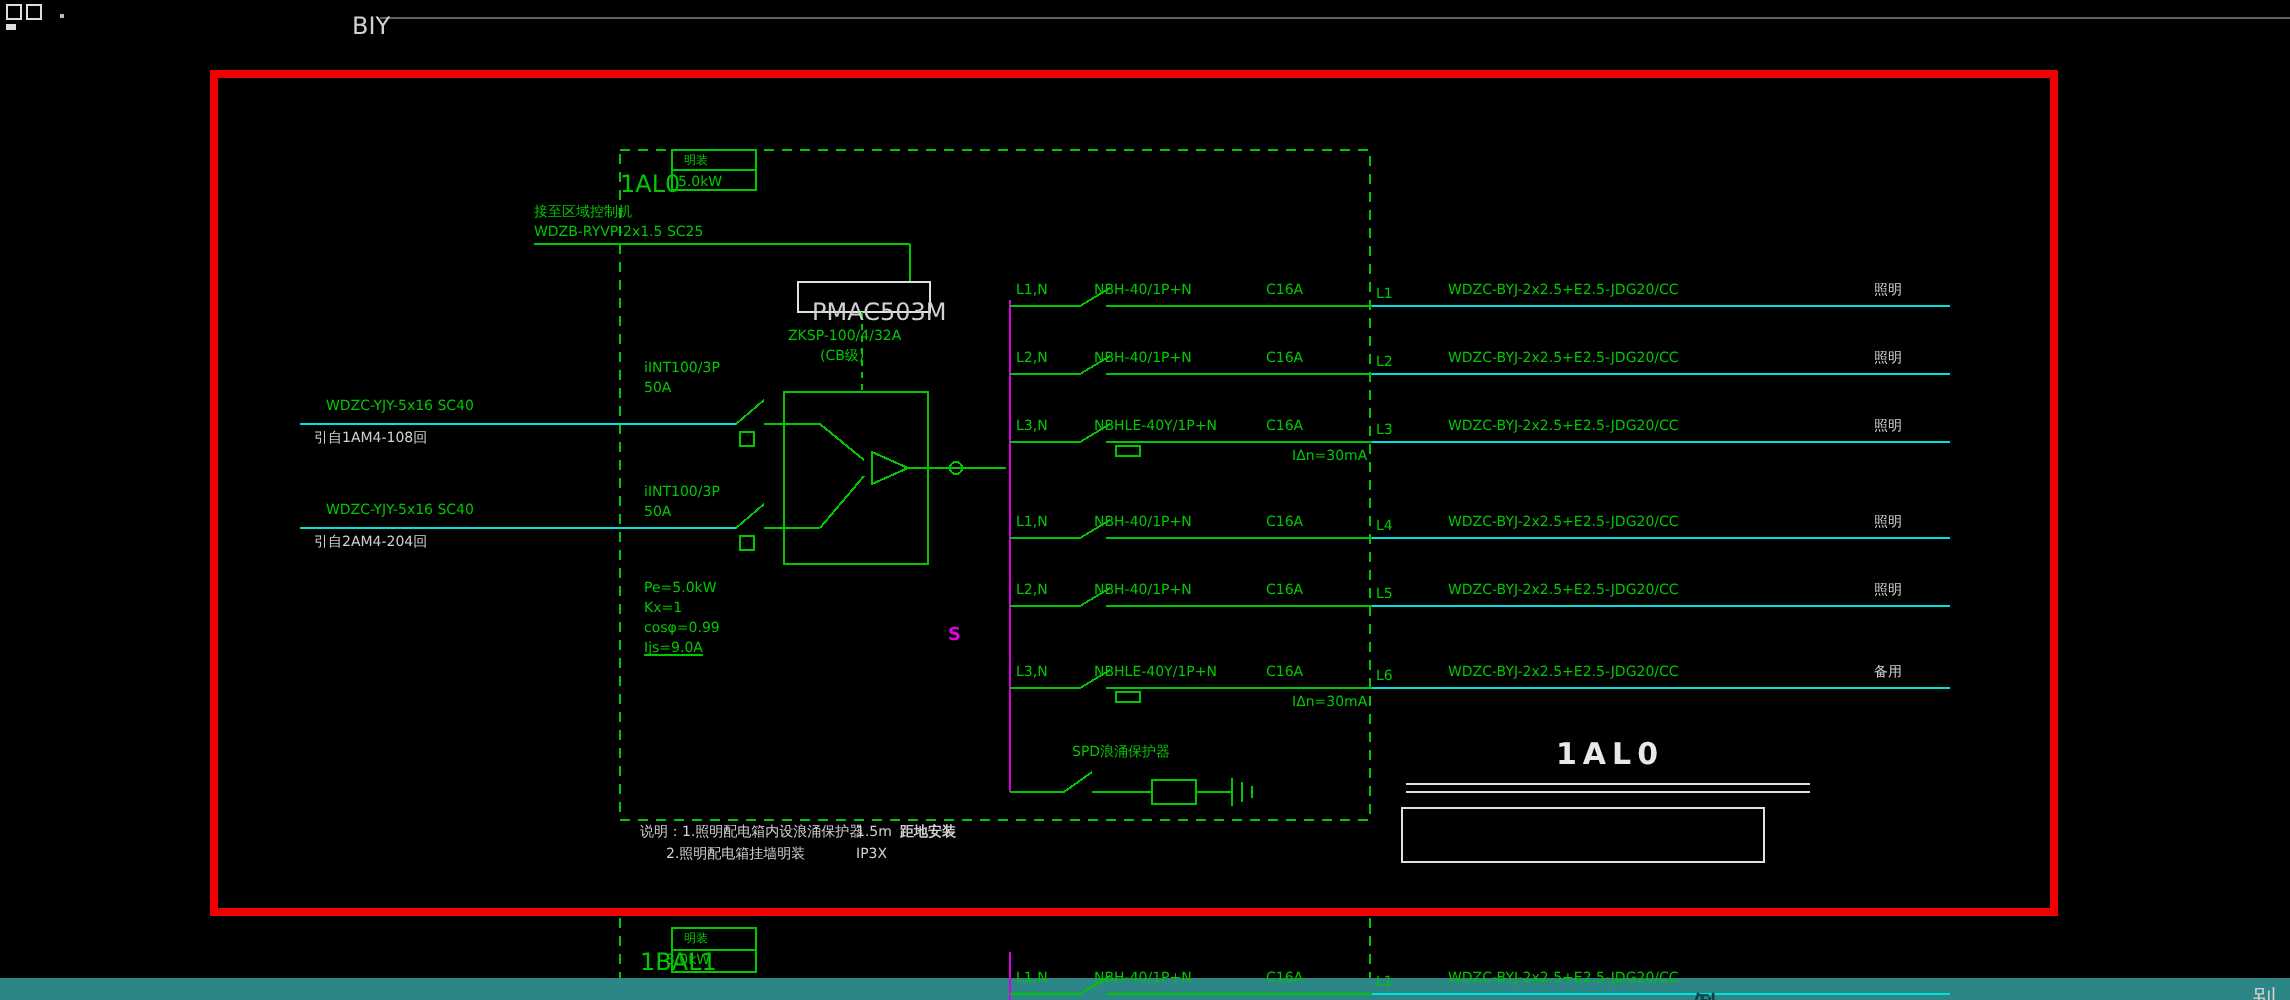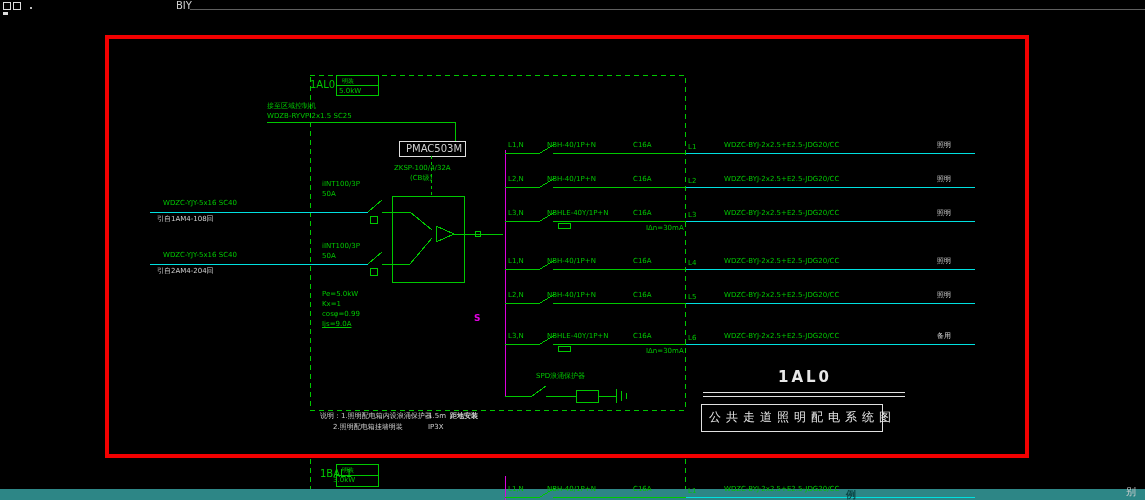--- a/index.html
+++ b/index.html
@@ -3,21 +3,21 @@
 <meta charset="utf-8">
 <style>
   html,body{margin:0;padding:0;background:#000;}
   .canvas{position:relative;width:1145px;height:500px;background:#000;overflow:hidden;
           font-family:"DejaVu Sans","Liberation Sans",sans-serif;}
   .t{position:absolute;white-space:nowrap;font-size:7px;line-height:8px;}
   .g{color:#00c800;}
   .w{color:#d0d0d0;}
   .m{color:#e000e0;}
   .t6{font-size:6px;line-height:7px;}
-  .t8{font-size:10px;line-height:9px;}
+  .t8{font-size:12px;line-height:9px;margin-top:8px;}
   .title-big{font-size:15px;line-height:16px;font-weight:bold;color:#e8e8e8;letter-spacing:3px;}
   .subtitle{font-size:12px;line-height:14px;color:#e8e8e8;letter-spacing:5px;}
   .red-box{position:absolute;left:105px;top:35px;width:924px;height:423px;
            border:4px solid #f20000;box-sizing:border-box;}
   .teal-bar{position:absolute;left:0;top:489px;width:1145px;height:11px;background:#2d8686;}
   svg.lines{position:absolute;left:0;top:0;pointer-events:none;}
   .sg{stroke:#00c800;fill:none;stroke-width:1;}
   .sc{stroke:#00e0e0;fill:none;stroke-width:1;}
   .sm{stroke:#dc00dc;fill:none;stroke-width:1;}
   .sw{stroke:#e0e0e0;fill:none;stroke-width:1;}
@@ -232,21 +232,20 @@
   <span class="t g" style="left:724px;top:332px;">WDZC-BYJ-2x2.5+E2.5-JDG20/CC</span>
   <span class="t w" style="left:937px;top:332px;">备用</span>
 
   <span class="t w" style="left:320px;top:412px;text-align:center;">说明：1.照明配电箱内设浪涌保护器</span>
   <span class="t w" style="left:428px;top:412px;">1.5m</span>
   <span class="t w" style="left:450px;top:412px;font-weight:bold;">距地安装</span>
   <span class="t w" style="left:333px;top:423px;">2.照明配电箱挂墙明装</span>
   <span class="t w" style="left:428px;top:423px;">IP3X</span>
 
   <span class="t title-big" style="left:778px;top:369px;">1AL0</span>
-  <span class="t subtitle" style="left:709px;top:410px;">公共走道照明配电系统图</span>
 
   <span class="t t8 g" style="left:320px;top:469px;">1BAL1</span>
   <span class="t t6 g" style="left:342px;top:466px;">明装</span>
   <span class="t g" style="left:333px;top:476px;">3.0kW</span>
   <span class="t g" style="left:508px;top:485px;">L1,N</span>
   <span class="t g" style="left:547px;top:485px;">NBH-40/1P+N</span>
   <span class="t g" style="left:633px;top:485px;">C16A</span>
   <span class="t g" style="left:688px;top:487px;">L1</span>
   <span class="t g" style="left:724px;top:485px;">WDZC-BYJ-2x2.5+E2.5-JDG20/CC</span>
 

